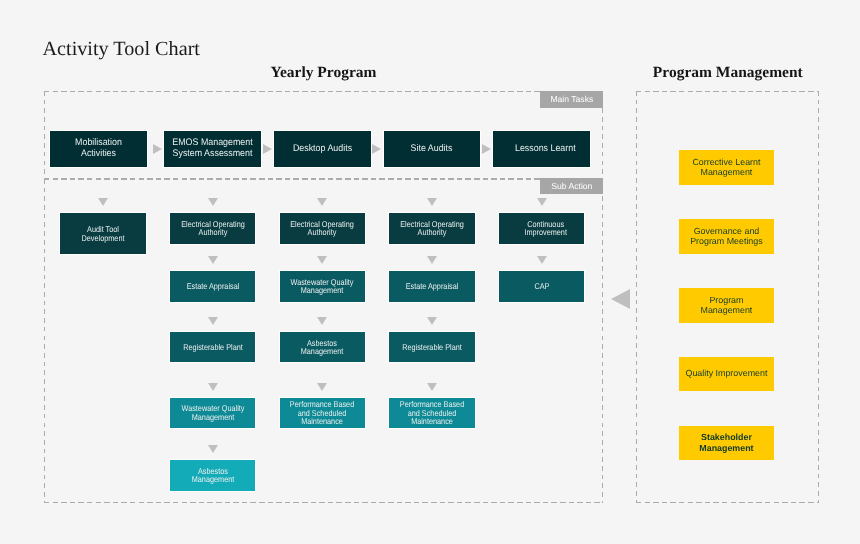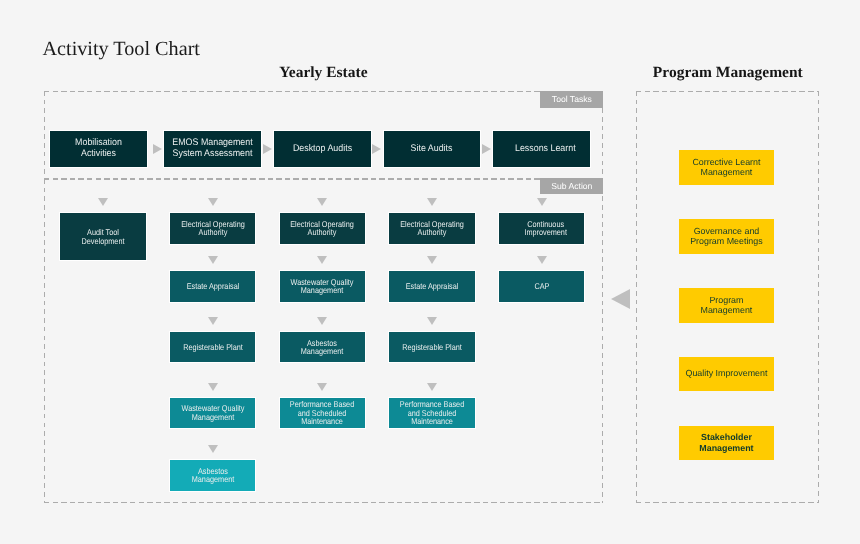--- a/index.html
+++ b/index.html
@@ -77,50 +77,50 @@
   .node.sub  .tx   { font-size: 8.4px; line-height: 8.6px;  transform: scaleX(0.87); }
   .node.yellow .tx { font-size: 8.9px; line-height: 10.6px; transform: scaleX(1); }
   .node.yellow { color: #113a2c; }
   .tri { position: absolute; width: 0; height: 0; }
 </style>
 </head>
 <body>
 
 <div id="stage">
   <div class="page-title">Activity Tool Chart</div>
-  <div class="col-title" id="title-yearly" style="left: 43.6px; width: 559.7px; top: 64.2px;">Yearly Estate</div>
+  <div class="col-title" id="title-yearly" style="left: 43.6px; width: 559.7px; top: 64.2px;">Yearly Program</div>
   <div class="col-title" id="title-pm" style="left: 576.3px; width: 303px; top: 64.2px;">Program Management</div>
 
   <div class="dashed-panel" id="panel-main" style="left: 43.6px; top: 91.3px; width: 559.7px; height: 87.3px;"></div>
   <div class="dashed-panel" id="panel-sub" style="left: 43.6px; top: 178.5px; width: 559.7px; height: 324.3px;"></div>
   <div class="dashed-panel" id="panel-right" style="left: 636.3px; top: 91.3px; width: 183px; height: 411.5px;"></div>
 
   <div id="layer">
-      <div class="tag" style="left: 540.2px; top: 90.7px; width: 63.3px; height: 16.9px; background: rgb(166, 166, 166);">Tool Tasks</div>
+      <div class="tag" style="left: 540.2px; top: 90.7px; width: 63.3px; height: 16.9px; background: rgb(166, 166, 166);">Main Tasks</div>
       <div class="tag" style="left: 540.2px; top: 177.6px; width: 63.3px; height: 16.9px; background: rgb(166, 166, 166);">Sub Action</div>
       <div class="node main" style="left: 50px; top: 131.3px; width: 96.6px; height: 35.6px; background: rgb(1, 46, 51);">
         <span class="tx" style="width: 89px;">Mobilisation Activities</span>
       </div>
       <div class="node main" style="left: 164.3px; top: 131.3px; width: 96.6px; height: 35.6px; background: rgb(1, 46, 51); text-align: center;">
         <span class="tx" style="width: 89px;">EMOS Management System Assessment</span>
       </div>
       <div class="tri" style="left: 152.9px; top: 144.05px; border-top: 5.05px solid transparent; border-bottom: 5.05px solid transparent; border-left: 9.1px solid rgb(191, 191, 191);"></div>
       <div class="node main" style="left: 274px; top: 131.3px; width: 96.6px; height: 35.6px; background: rgb(1, 46, 51);">
         <span class="tx" style="width: 89px;">Desktop Audits</span>
       </div>
       <div class="tri" style="left: 262.6px; top: 144.05px; border-top: 5.05px solid transparent; border-bottom: 5.05px solid transparent; border-left: 9.1px solid rgb(191, 191, 191);"></div>
       <div class="node main" style="left: 383.7px; top: 131.3px; width: 96.6px; height: 35.6px; background: rgb(1, 46, 51);">
         <span class="tx" style="width: 89px;">Site Audits</span>
       </div>
       <div class="tri" style="left: 372.3px; top: 144.05px; border-top: 5.05px solid transparent; border-bottom: 5.05px solid transparent; border-left: 9.1px solid rgb(191, 191, 191);"></div>
       <div class="node main" style="left: 493.4px; top: 131.3px; width: 96.6px; height: 35.6px; background: rgb(1, 46, 51); padding-left: 8px;">
         <span class="tx" style="width: 89px;">Lessons Learnt</span>
       </div>
       <div class="tri" style="left: 482px; top: 144.05px; border-top: 5.05px solid transparent; border-bottom: 5.05px solid transparent; border-left: 9.1px solid rgb(191, 191, 191);"></div>
-      <div class="node sub" style="left: 60.2px; top: 213.2px; width: 85.4px; height: 47px; background: rgb(9, 60, 65);">
+      <div class="node sub" style="left: 60.2px; top: 213.2px; width: 85.4px; height: 41px; background: rgb(9, 60, 65);">
         <span class="tx" style="width: 78px;">Audit Tool Development</span>
       </div>
       <div class="tri" style="left: 97.85px; top: 198px; border-left: 5.05px solid transparent; border-right: 5.05px solid transparent; border-top: 8.2px solid rgb(191, 191, 191);"></div>
       <div class="node sub" style="left: 169.9px; top: 213.2px; width: 85.4px; height: 30.4px; background: rgb(9, 60, 65);">
         <span class="tx" style="width: 78px;">Electrical Operating Authority</span>
       </div>
       <div class="tri" style="left: 207.55px; top: 198px; border-left: 5.05px solid transparent; border-right: 5.05px solid transparent; border-top: 8.2px solid rgb(191, 191, 191);"></div>
       <div class="node sub" style="left: 169.9px; top: 271.2px; width: 85.4px; height: 30.4px; background: rgb(10, 90, 98);">
         <span class="tx" style="width: 78px;">Estate Appraisal</span>
       </div>

